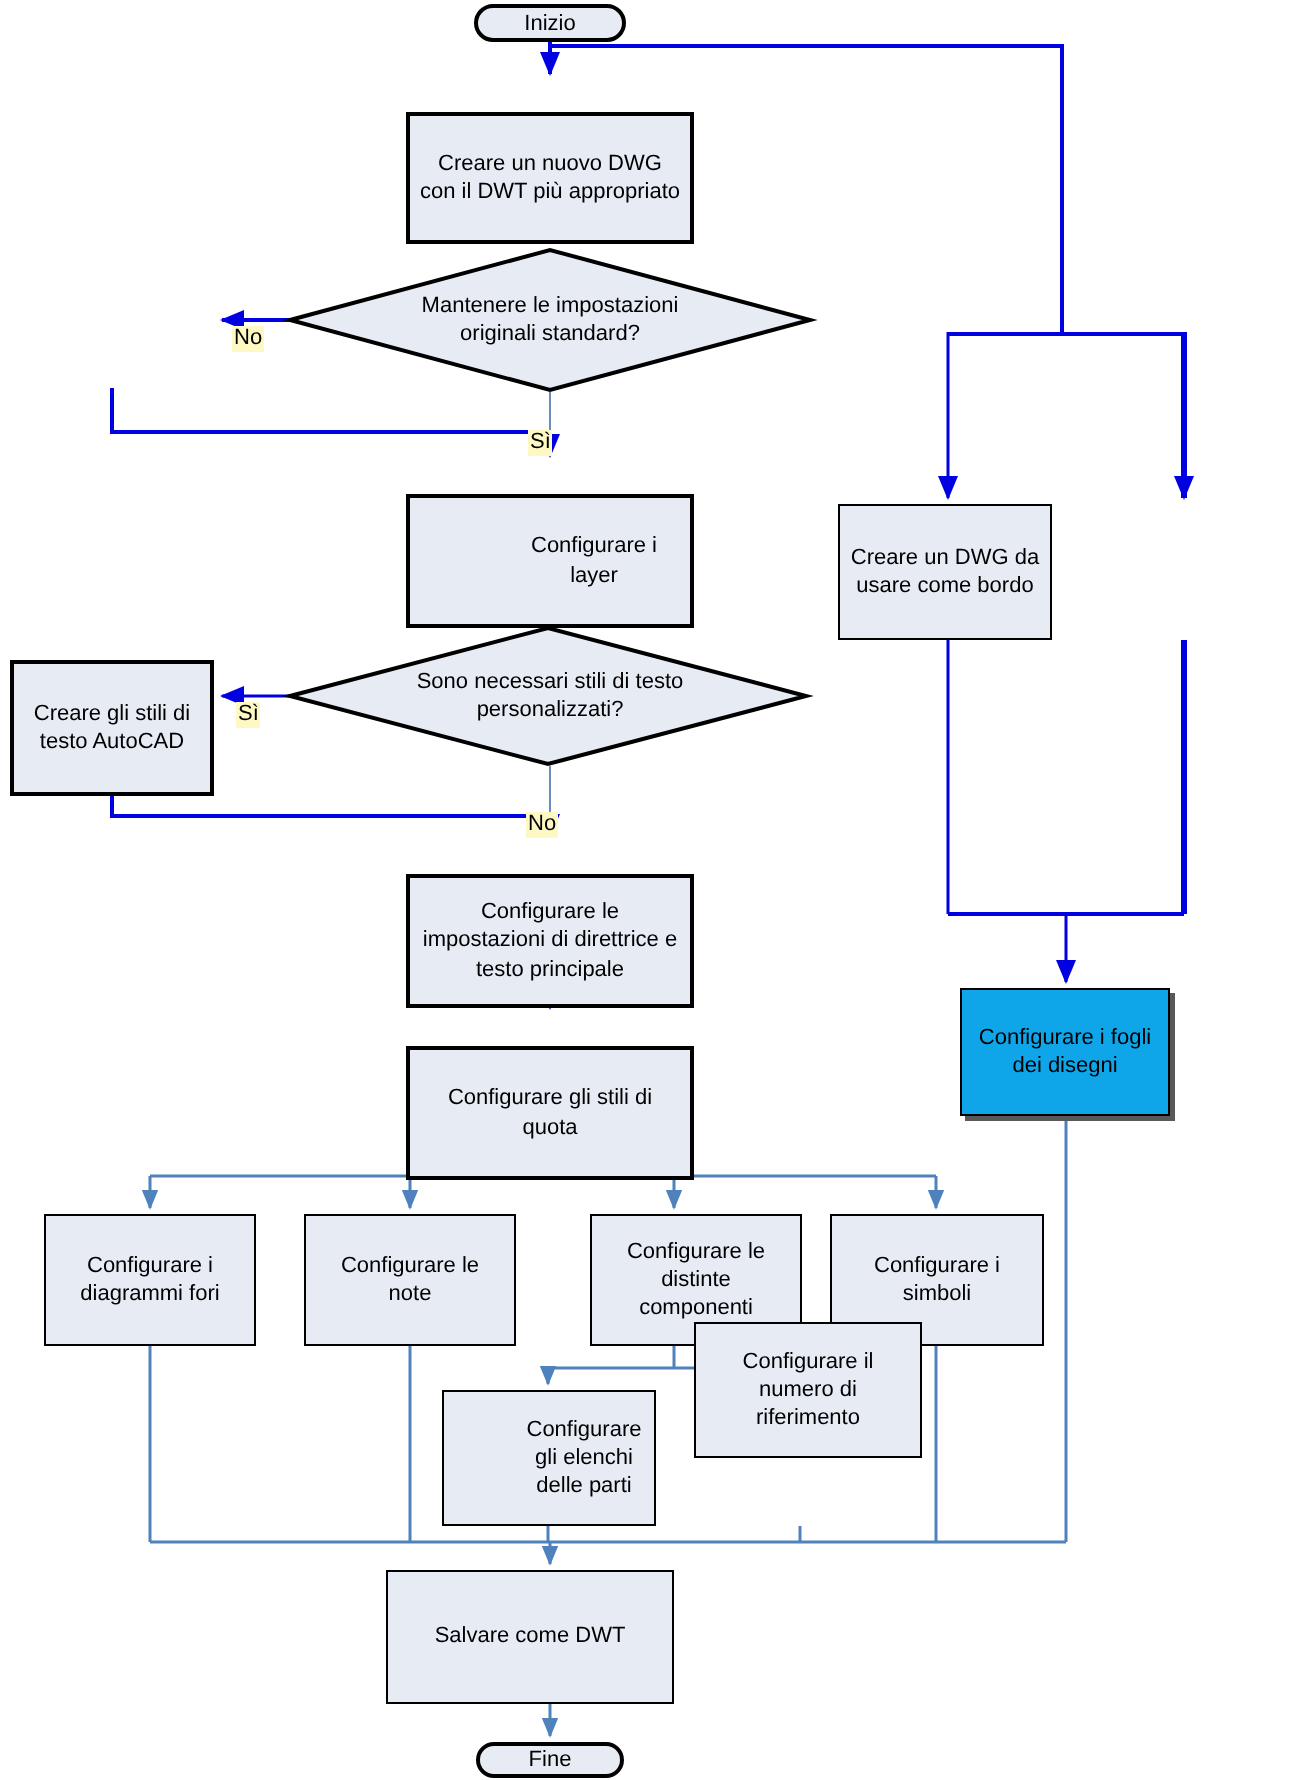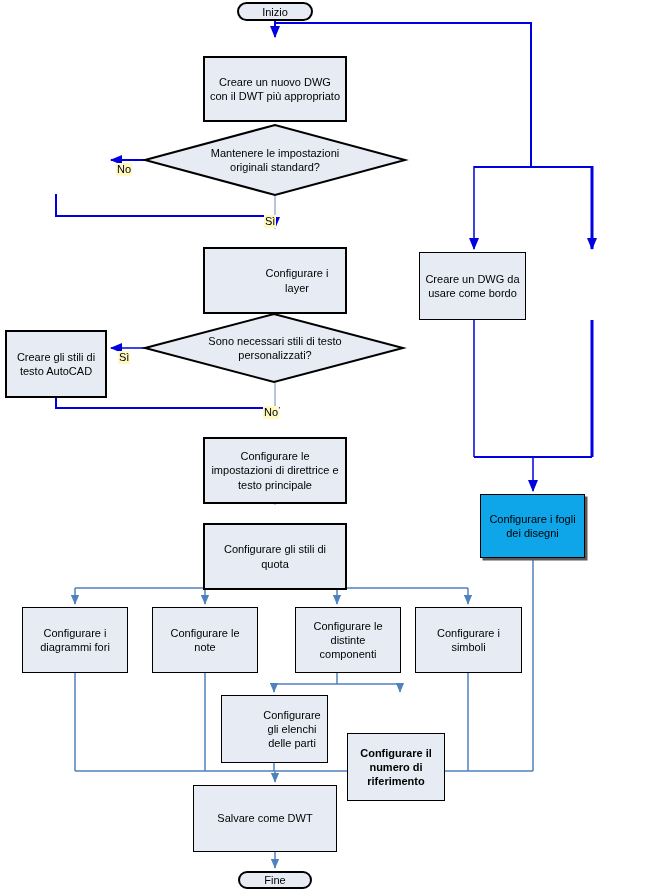--- a/index.html
+++ b/index.html
@@ -116,21 +116,21 @@
   <div class="node rowpad" style="left:22px;top:607px;width:106px;height:66px;">Configurare i diagrammi fori</div>
 
   <div class="node rowpad" style="left:152px;top:607px;width:106px;height:66px;">Configurare le note</div>
 
   <div class="node rowpad" style="left:284px;top:607px;width:106px;height:66px;margin-left:11px;">Configurare le distinte componenti</div>
 
   <div class="node rowpad" style="left:415px;top:607px;width:107px;height:66px;">Configurare i simboli</div>
 
   <div class="node" style="left:221px;top:695px;width:107px;height:68px;padding-left:39px;">Configurare gli elenchi delle parti</div>
 
-  <div class="node rowpad" style="left:347px;top:733px;width:98px;height:68px;font-weight:bold;">Configurare il numero di riferimento</div>
+  <div class="node rowpad" style="left:347px;top:661px;width:114px;height:68px;">Configurare il numero di riferimento</div>
 
   <div class="node" style="left:193px;top:785px;width:144px;height:67px;">Salvare come DWT</div>
 
   <div class="dtext" style="left:195px;top:146px;width:160px;">Mantenere le impostazioni originali standard?</div>
 
   <div class="dtext" style="left:195px;top:334px;width:160px;">Sono necessari stili di testo personalizzati?</div>
 
   <div class="elabel" style="left:116px;top:147px;">No</div>
 
   <div class="elabel" style="left:264px;top:199px;">Sì</div>

